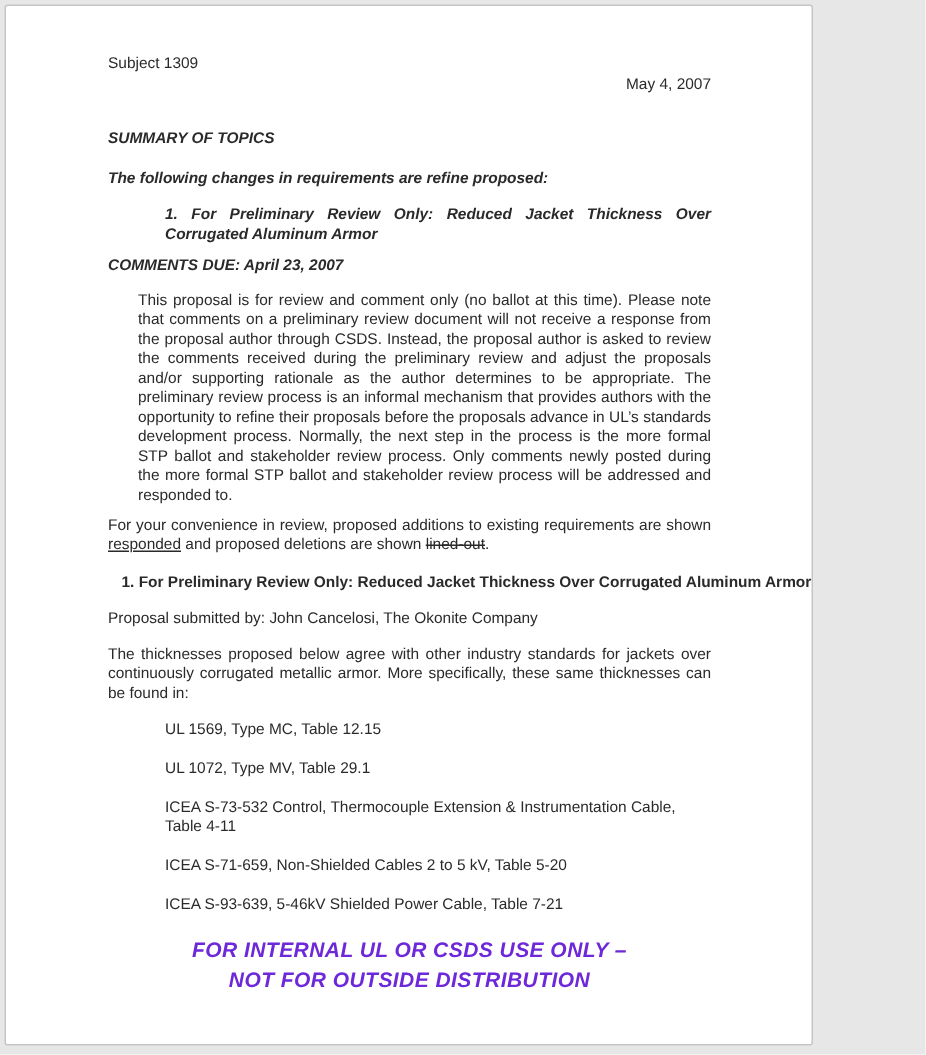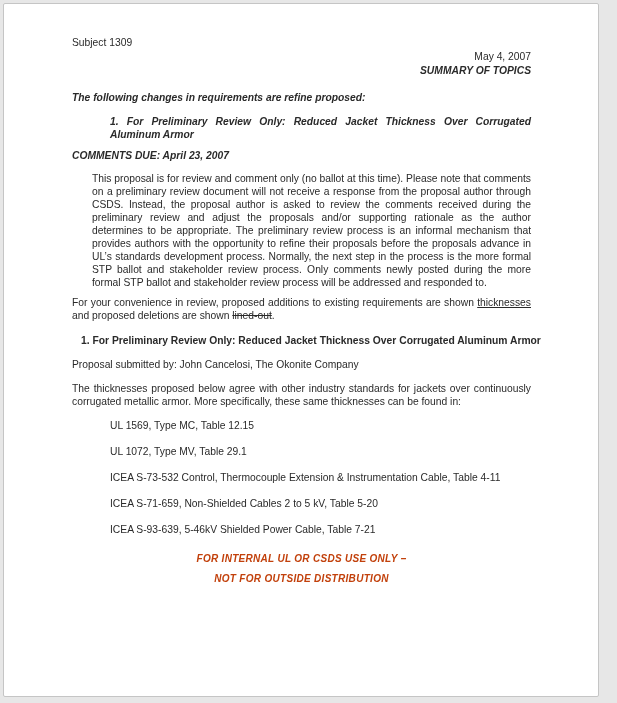--- a/index.html
+++ b/index.html
@@ -12,33 +12,33 @@
     background: #e7e7e7;
     font-family: "Liberation Sans", sans-serif;
     color: #2a2a2a;
     position: relative;
     overflow: hidden;
   }
   .page {
     position: absolute;
     left: 3px;
     top: 3px;
-    width: 596px;
+    width: 539px;
     height: 694px;
     background: #ffffff;
     border: 1px solid #c5c5c5;
     border-radius: 2px;
     box-sizing: border-box;
     padding: 32px 67px 0 68px;
     font-size: 10.3px;
     line-height: 13px;
   }
   .doc-subject { text-align: left; }
   .doc-date { text-align: right; margin-top: 1px; }
-  .h-summary { font-weight: bold; font-style: italic; margin-top: 1px; text-align: right; }
+  .h-summary { font-weight: bold; font-style: italic; margin-top: 23px; }
   .p-intro { font-weight: bold; font-style: italic; margin-top: 14px; }
   .topic-item {
     font-weight: bold; font-style: italic;
     margin-top: 11px; margin-left: 38px;
     text-align: justify;
   }
   .comments-due { font-weight: bold; font-style: italic; margin-top: 8px; }
   .p-main { margin-top: 10px; text-align: justify; margin-left: 20px; }
   .p-conv { margin-top: 7px; text-align: justify; }
   .u-word { text-decoration: underline; }
@@ -49,24 +49,24 @@
     white-space: nowrap;
   }
   .h-rationale { font-weight: bold; margin-top: 32px; }
   .p-submitted { margin-top: 11px; }
   .p-rationale { margin-top: 11px; text-align: justify; }
   .ref-list { margin-top: 11px; margin-left: 38px; }
   .ref-item { margin-bottom: 13px; }
   .watermark {
     margin-top: 4px;
     text-align: center;
-    color: #c2410c;
+    color: #6d28d9;
     font-weight: bold;
     font-style: italic;
-    font-size: 10px;
+    font-size: 14px;
     line-height: 20px;
     letter-spacing: 0.3px;
   }
 </style>
 </head>
 <body>
 
 <div class="page">
 
   <div class="doc-subject">Subject 1309</div>
@@ -76,21 +76,21 @@
   <div class="h-summary">SUMMARY OF TOPICS</div>
 
   <div class="p-intro">The following changes in requirements are refine proposed:</div>
 
   <div class="topic-item">1. For Preliminary Review Only: Reduced Jacket Thickness Over Corrugated Aluminum Armor</div>
 
   <div class="comments-due">COMMENTS DUE: April 23, 2007</div>
 
   <div class="p-main">This proposal is for review and comment only (no ballot at this time). Please note that comments on a preliminary review document will not receive a response from the proposal author through CSDS. Instead, the proposal author is asked to review the comments received during the preliminary review and adjust the proposals and/or supporting rationale as the author determines to be appropriate. The preliminary review process is an informal mechanism that provides authors with the opportunity to refine their proposals before the proposals advance in UL’s standards development process. Normally, the next step in the process is the more formal STP ballot and stakeholder review process. Only comments newly posted during the more formal STP ballot and stakeholder review process will be addressed and responded to.</div>
 
-  <div class="p-conv"><span>For your convenience in review, proposed additions to existing requirements are shown </span><span class="u-word">thicknesses</span><span> and proposed deletions are shown </span><span class="s-word">lined-out</span><span>.</span></div>
+  <div class="p-conv"><span>For your convenience in review, proposed additions to existing requirements are shown </span><span class="u-word">responded</span><span> and proposed deletions are shown </span><span class="s-word">lined-out</span><span>.</span></div>
 
   <div class="h-section1">1. For Preliminary Review Only: Reduced Jacket Thickness Over Corrugated Aluminum Armor</div>
 
 
   <div class="p-submitted">Proposal submitted by: John Cancelosi, The Okonite Company</div>
 
   <div class="p-rationale">The thicknesses proposed below agree with other industry standards for jackets over continuously corrugated metallic armor. More specifically, these same thicknesses can be found in:</div>
 
   <div class="ref-list">
     <div class="ref-item">UL 1569, Type MC, Table 12.15</div>

